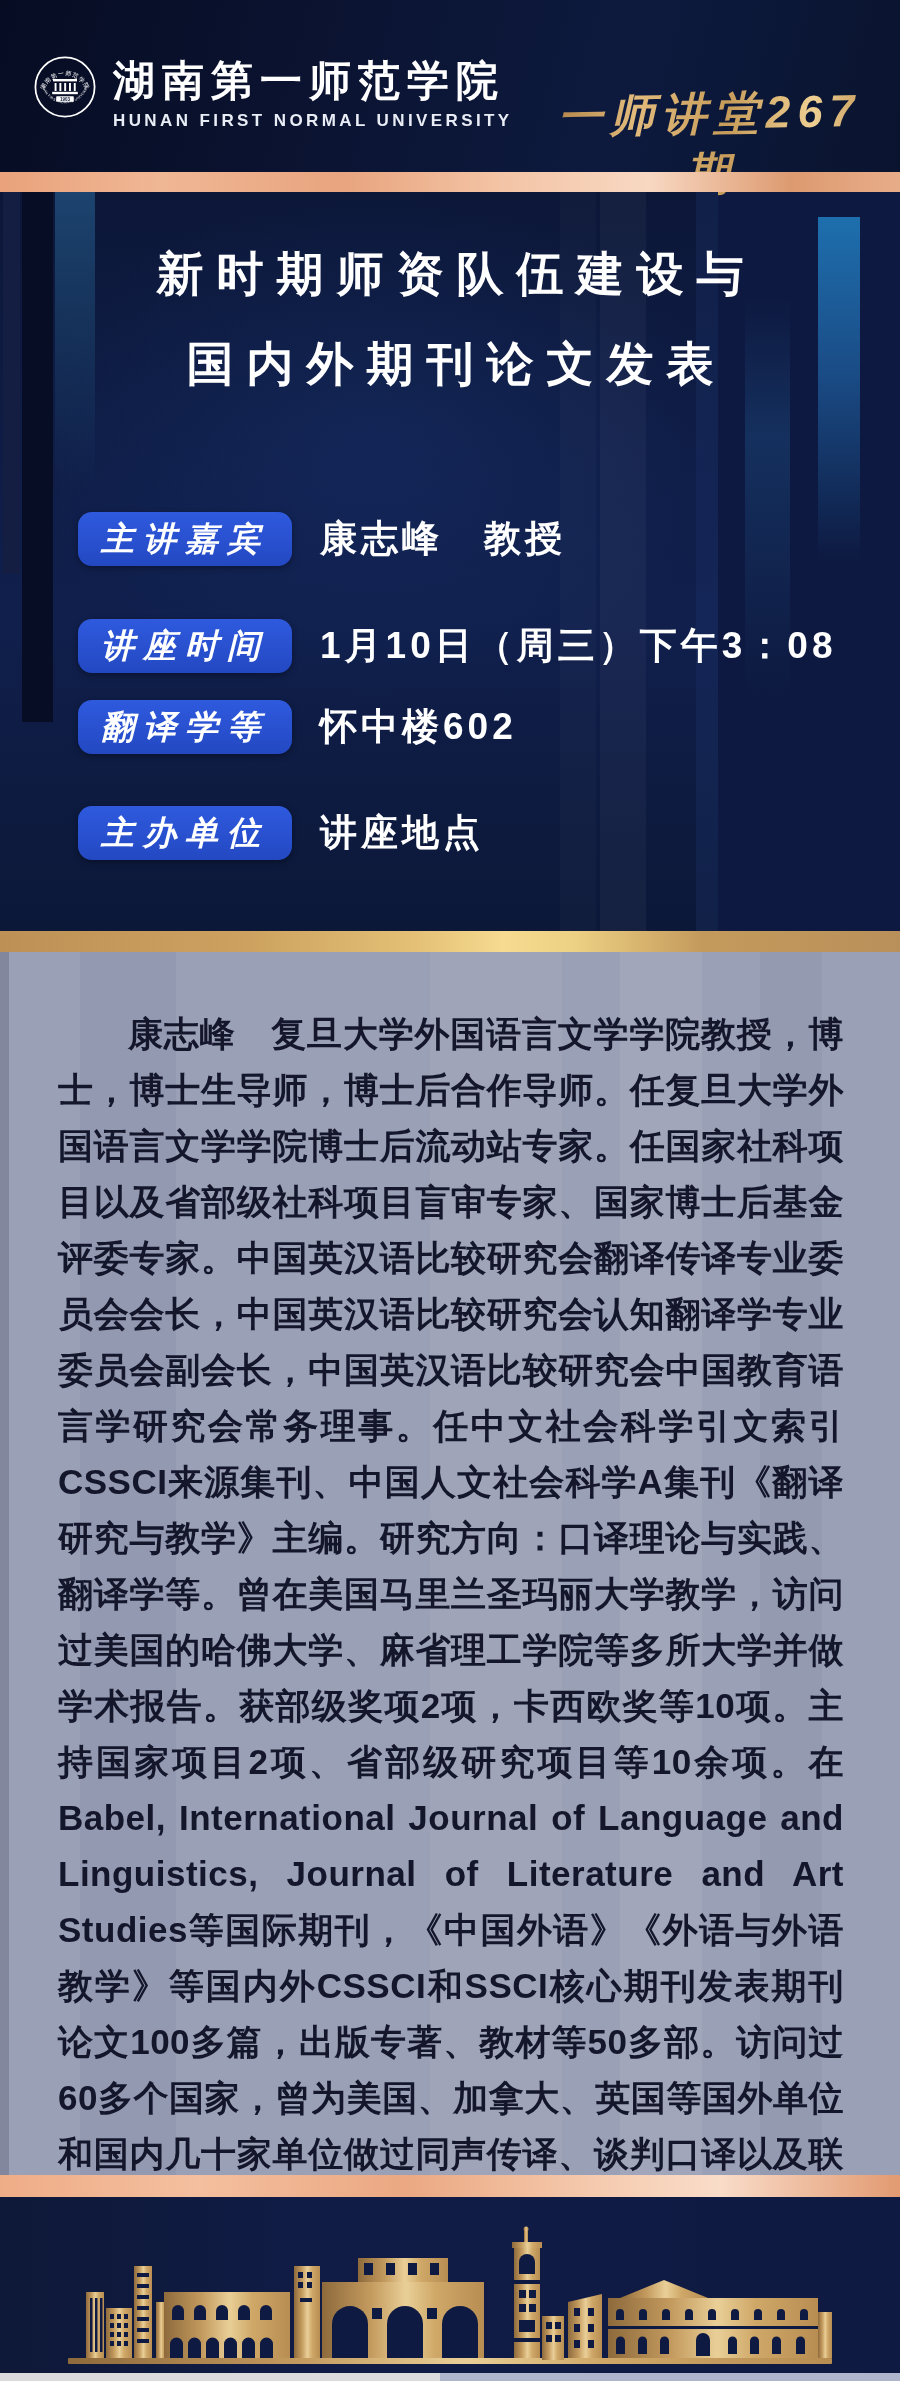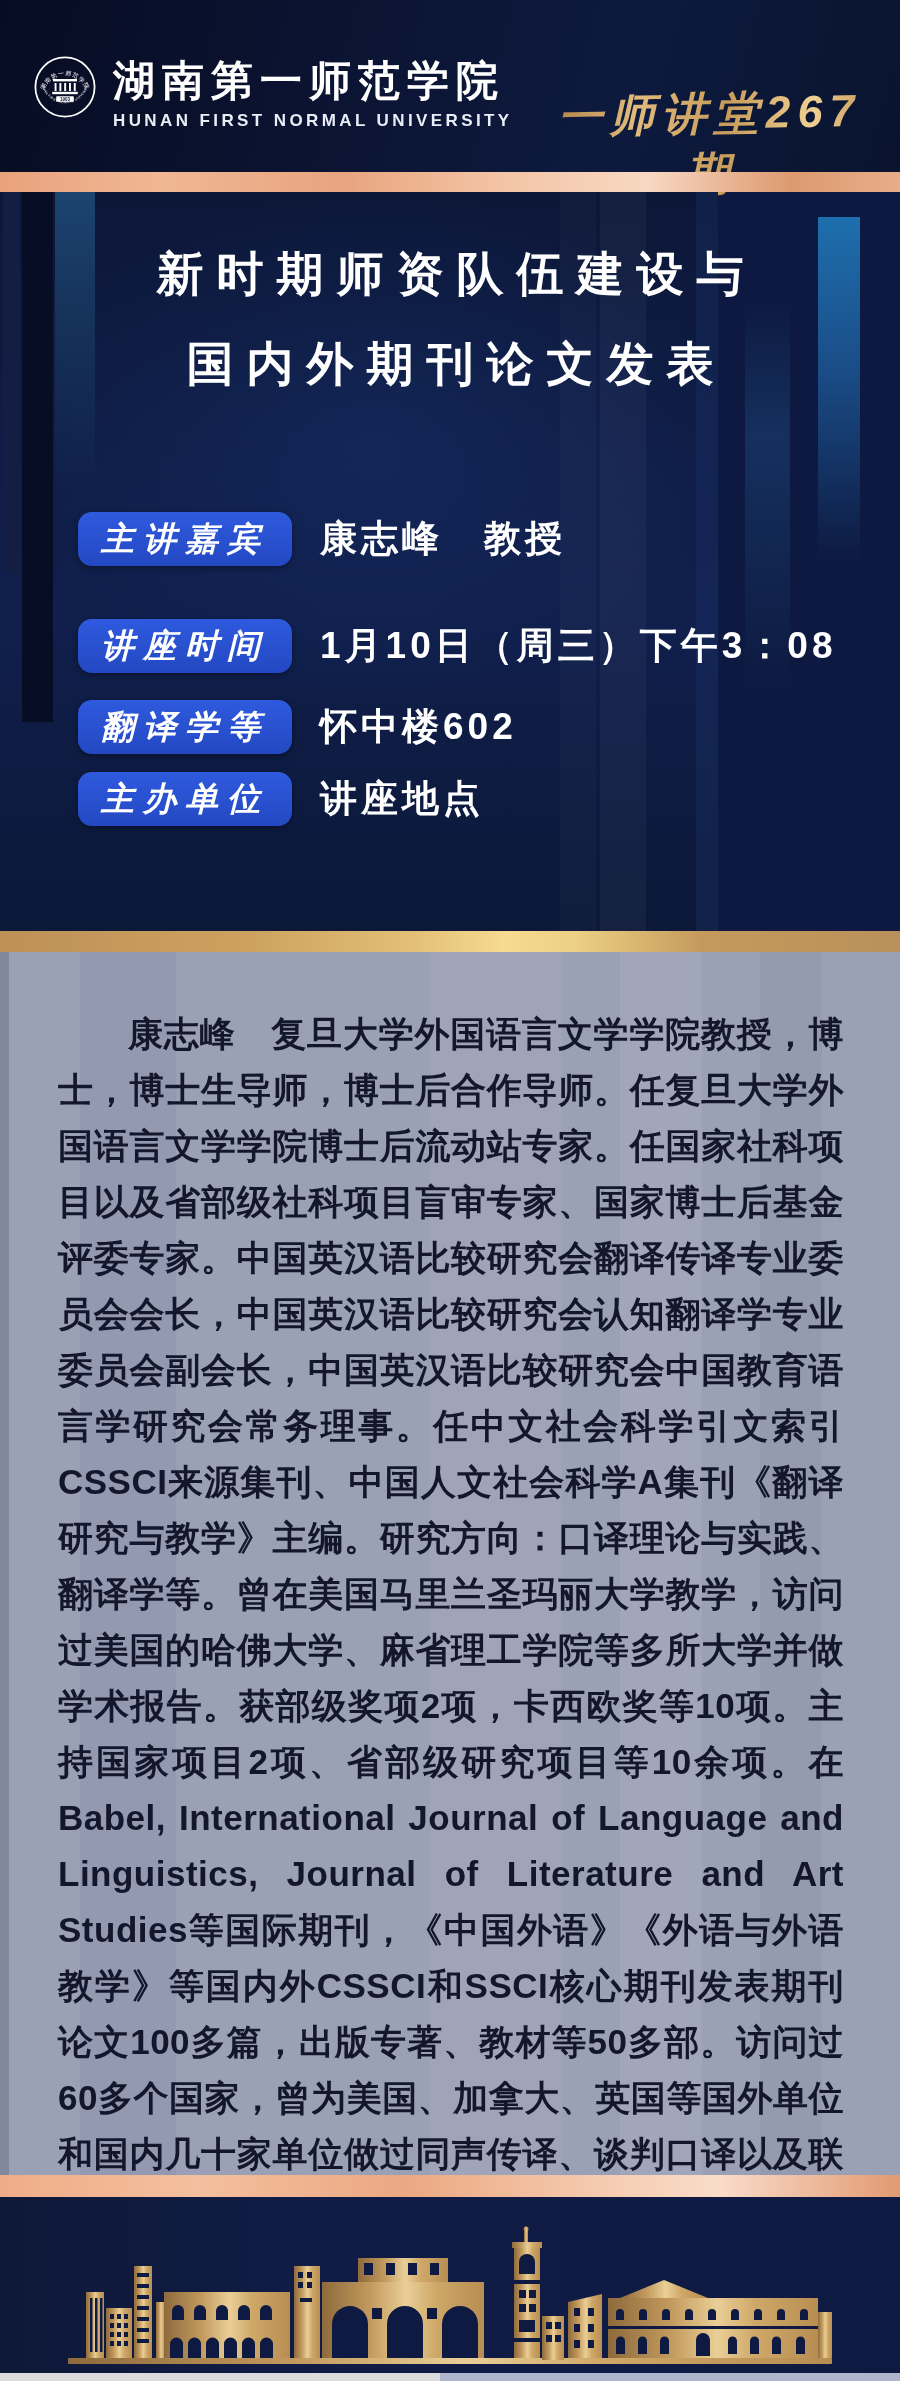--- a/index.html
+++ b/index.html
@@ -51,21 +51,21 @@
   .s-f{ right:0; top:0; width:22px; height:739px; background:rgba(30,60,120,0.25); }
   .s-g{ left:560px; top:0; width:36px; height:739px; background:rgba(255,255,255,0.025); }
   .s-h{ left:600px; top:0; width:46px; height:739px; background:rgba(255,255,255,0.04); }
   .title{ position:absolute; left:0; top:52px; width:900px; text-align:center; }
   .title-line{
     font-size:47px; font-weight:bold; color:#ffffff;
     letter-spacing:13px; padding-left:13px; line-height:60px;
   }
   .title-line + .title-line{ margin-top:34px;font-family:Liberation Mono, monospace; }
   .info-row{ position:absolute; left:78px; display:flex; align-items:center; }
-  .r0{ top:320px; } .r1{ top:415px;margin-top:12px; } .r2{ top:508px; } .r3{ top:580px;align-items:center; }
+  .r0{ top:320px; } .r1{ top:415px;margin-top:12px; } .r2{ top:508px; } .r3{ top:614px;align-items:center; }
   .badge{
     display:inline-block; width:214px; height:54px; line-height:54px;
     background:linear-gradient(180deg,#2f5ade 0%,#2348c2 100%);
     color:#fff; font-size:33px; font-weight:bold; font-style:italic;
     letter-spacing:9px; text-align:center; border-radius:14px;
     box-shadow:0 2px 6px rgba(0,0,0,0.35);
   }
   .info-val{
     margin-left:28px; color:#ffffff; font-size:37px; font-weight:bold;
     letter-spacing:4px; line-height:54px; white-space:nowrap;

